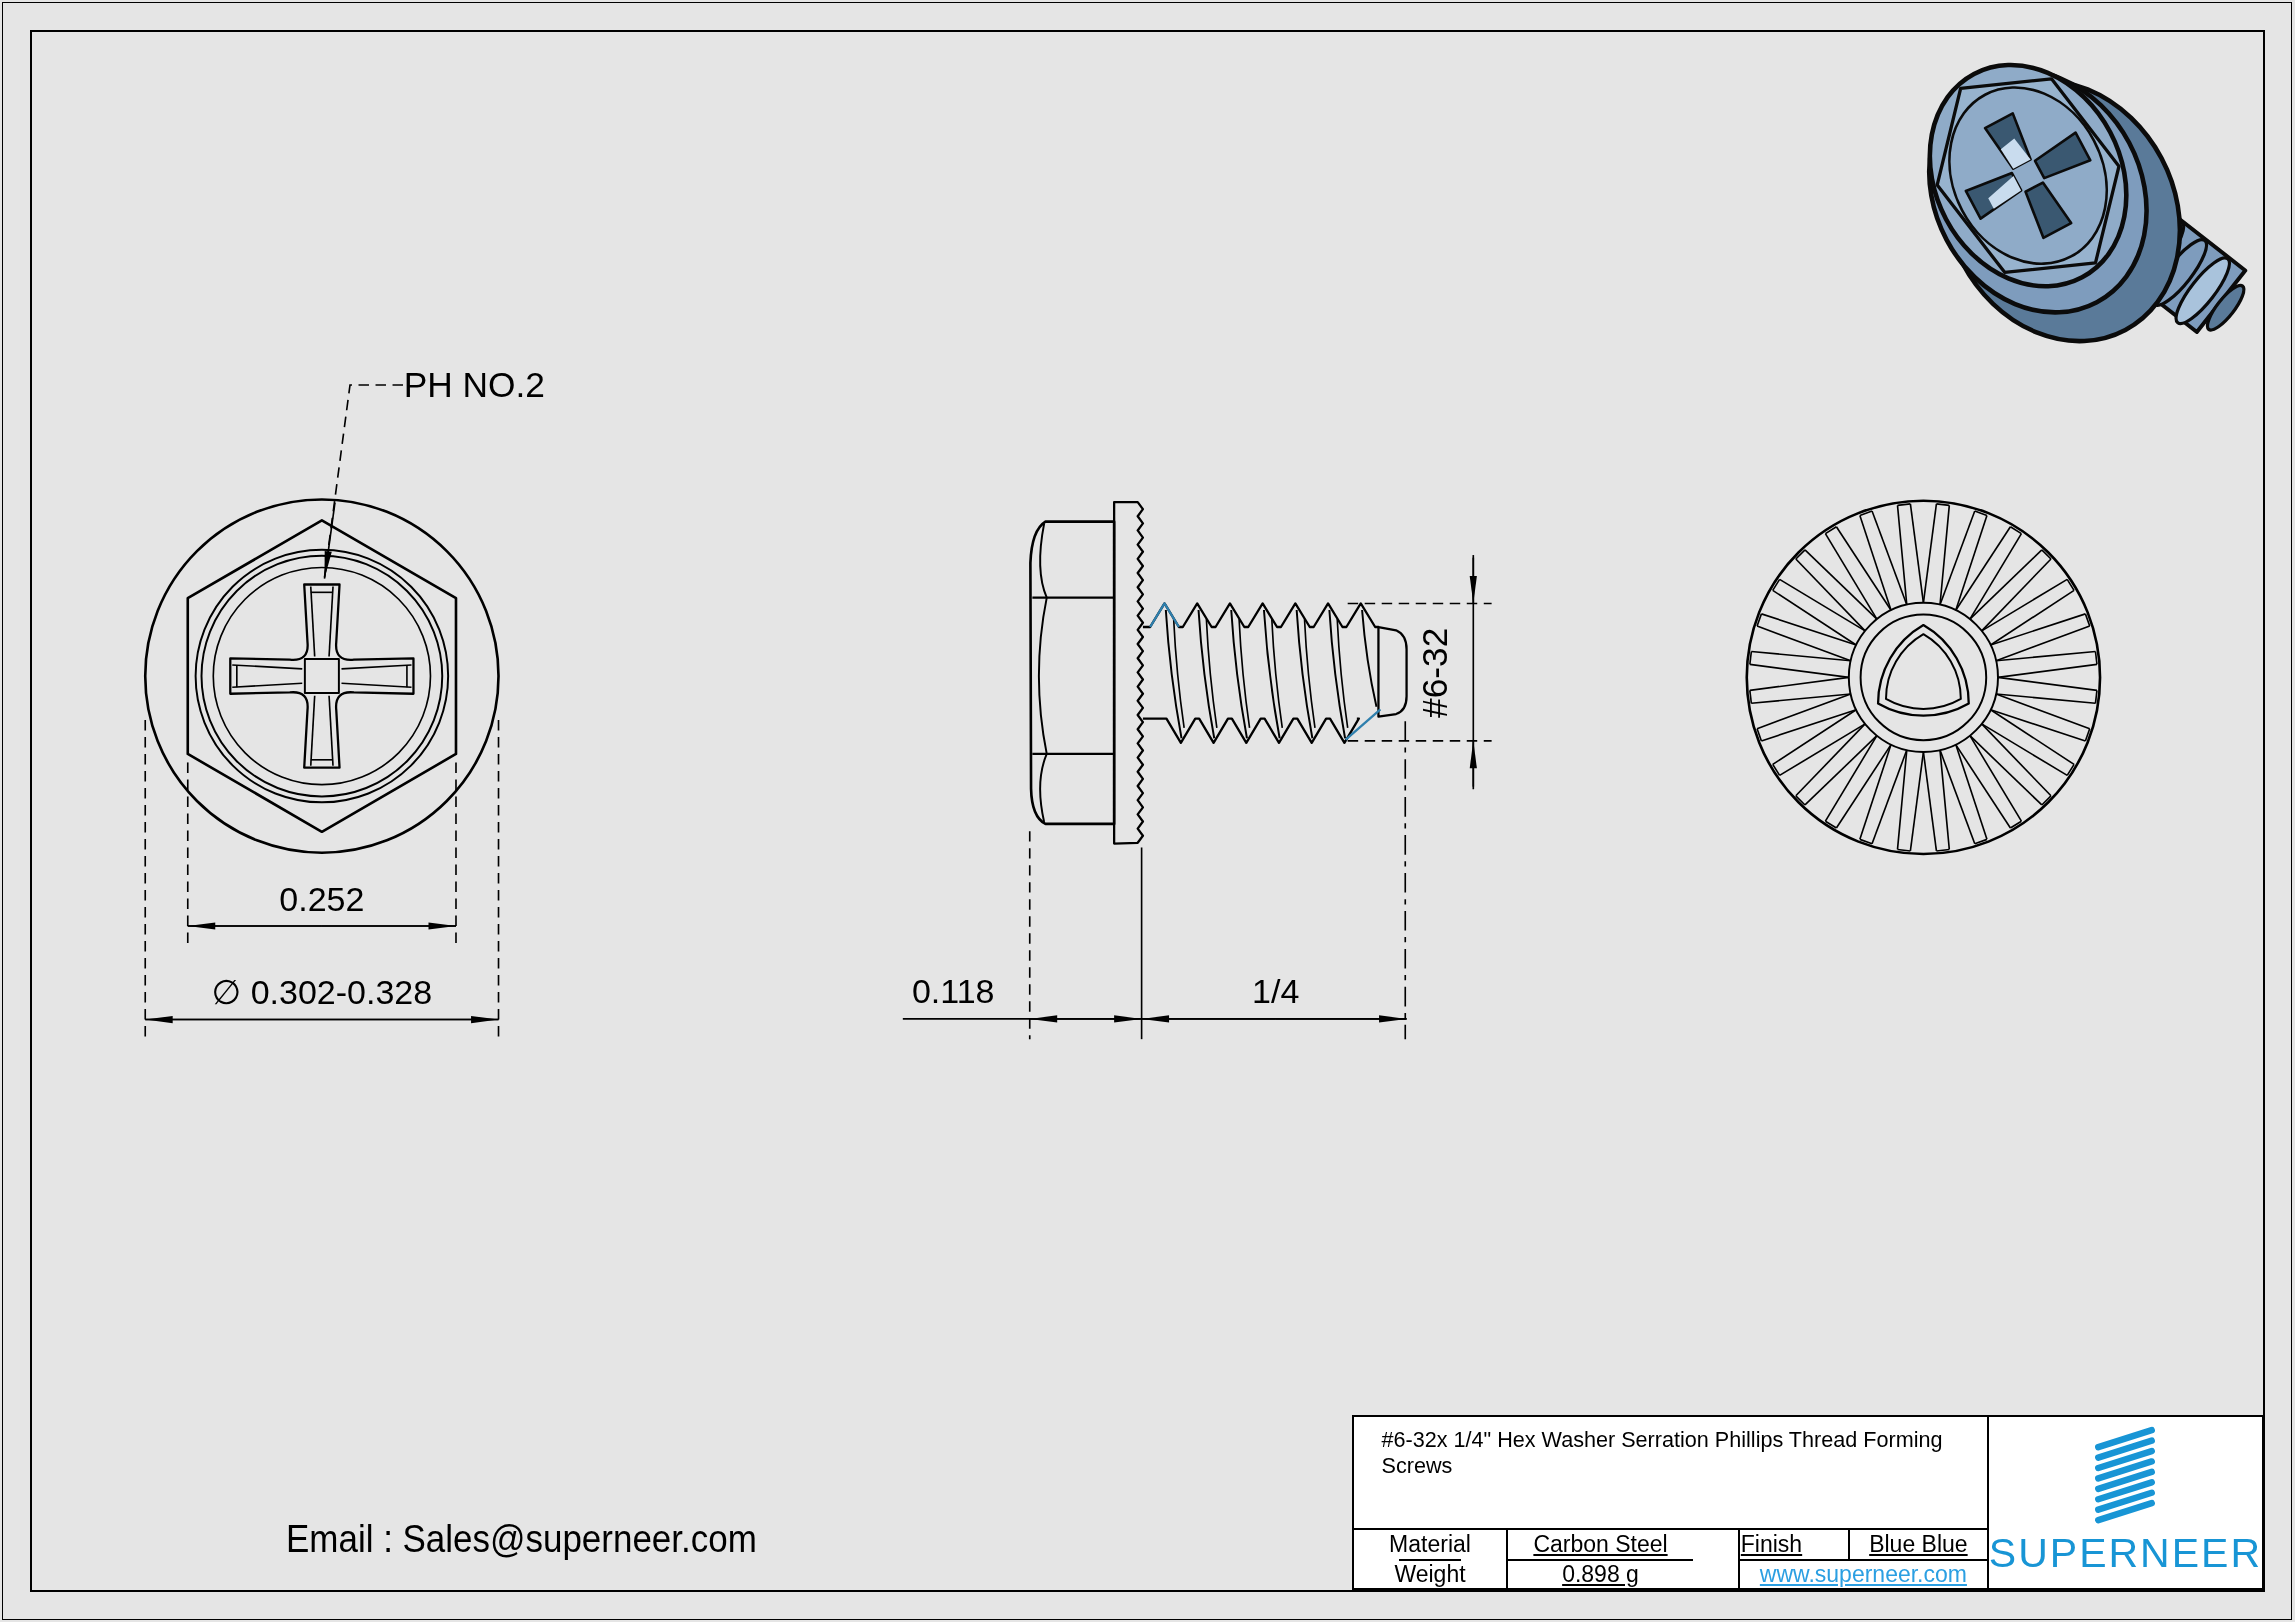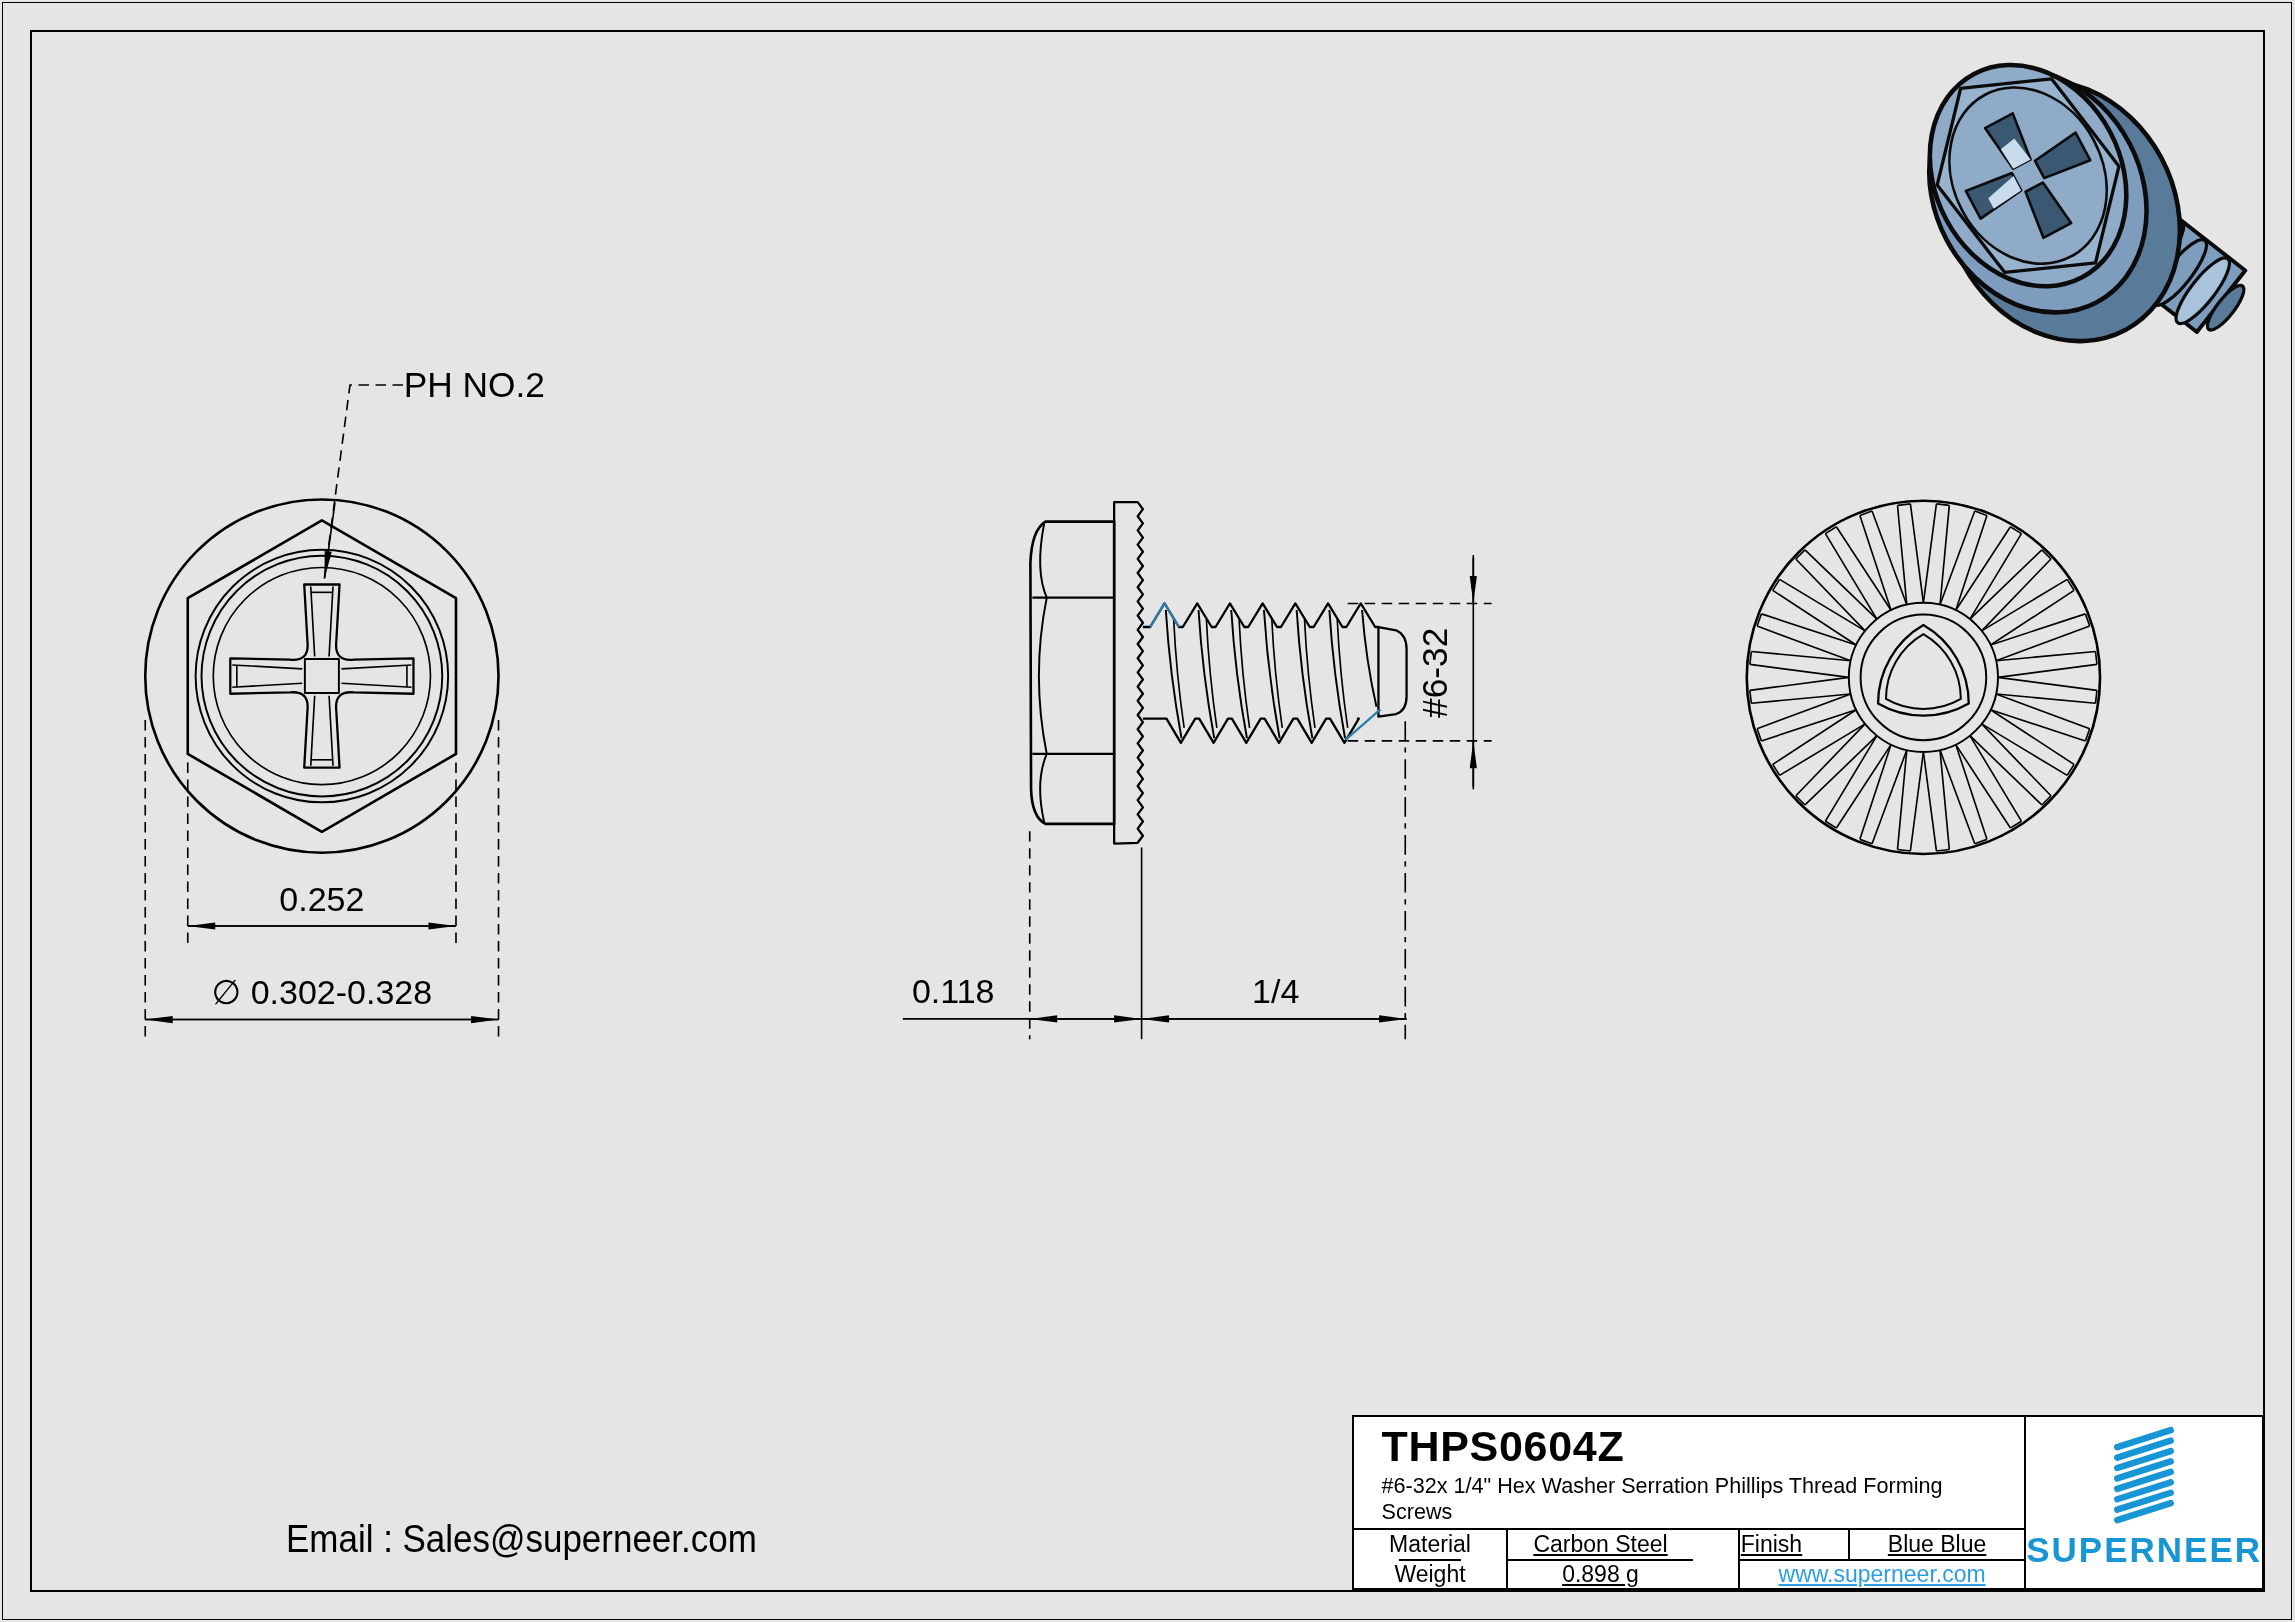--- a/index.html
+++ b/index.html
@@ -26,21 +26,21 @@
   .tb-head{height:113px;border-bottom:2px solid #000;box-sizing:border-box;padding:6.5px 0 0 27.5px;}
   .pn{font-size:43px;font-weight:bold;letter-spacing:0.7px;line-height:1.05;}
   .desc{font-size:21.6px;margin-top:3.9px;white-space:pre-wrap;}
   .tb-grid{flex:1;display:grid;grid-template-columns:107px 232px 110px 1fr;grid-template-rows:1fr 1fr;}
   .c{display:flex;align-items:center;justify-content:center;font-size:23px;box-sizing:border-box;margin-left:45px;}
   .bl{border-left:2px solid #000;text-decoration:underline;}
   .bt{border-top:2px solid #000;text-align:right;}
   .span2{grid-column:3/5;}
   .www{color:var(--link);}
   .tb-brand{flex:1;display:flex;flex-direction:column;align-items:center;justify-content:flex-start;padding-top:7.9px;}
-  .wordmark{font-size:35px;font-weight:bold;letter-spacing:2px;color:var(--logo);margin-top:6.5px;}
+  .wordmark{font-size:41px;font-weight:normal;letter-spacing:2px;color:var(--logo);margin-top:6.5px;}
   .email{position:absolute;left:286px;top:1518px;font-size:38px;transform:scaleX(.92);transform-origin:left center;}
 </style>
 </head>
 <body>
 
 <div class="sheet">
   <div class="outer-frame"></div>
   <div class="inner-frame"></div>
 
   <svg id="cad" width="2295" height="1623" viewBox="0 0 3508 2480" style="position:absolute;left:0;top:0;">
@@ -256,21 +256,20 @@
         <polygon points="20,-15 20,15 95,24 95,-24" fill="var(--screw-recess)" stroke="#0b0b0b" stroke-width="4"></polygon>
         <polygon points="-15,-20 15,-20 8,-60 -18,-55" fill="#c9dcee" stroke="none"></polygon>
         <polygon points="-20,15 -20,-10 -70,2 -70,20" fill="#c9dcee" stroke="none"></polygon>
       </g>
     </g>
   </svg>
 
   <div class="tb">
     <div class="tb-left">
       <div class="tb-head">
-        <div class="pn">THPS0604Z</div>
         <div class="desc">#6-32x 1/4" Hex Washer Serration Phillips Thread Forming  Screws</div>
       </div>
       <div class="tb-grid">
         <div class="c">Material</div>
         <div class="c bl">Carbon Steel</div>
         <div class="c bl">Finish</div>
         <div class="c bl">Blue Blue</div>
         <div class="c bt">Weight</div>
         <div class="c bl bt">0.898 g</div>
         <div class="c bl bt span2 www">www.superneer.com</div>

